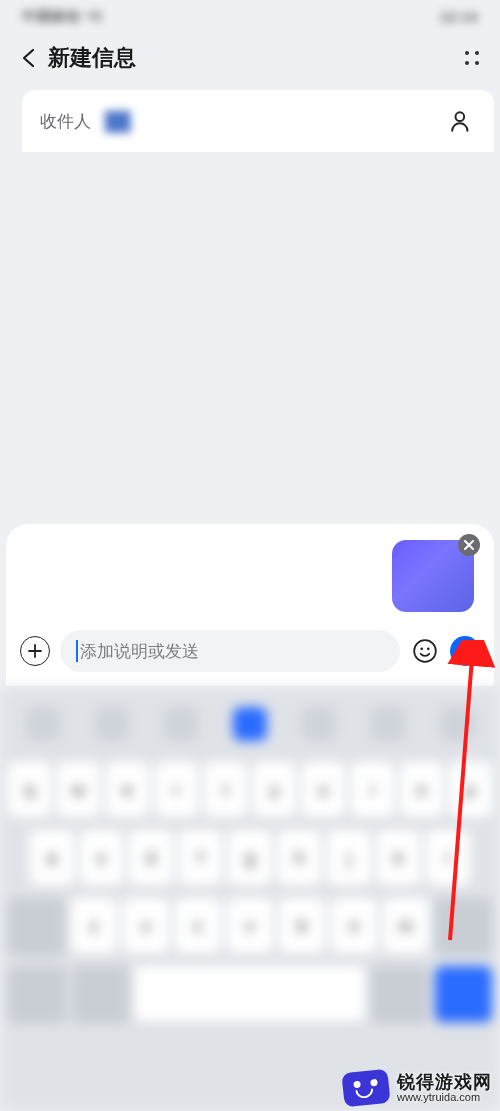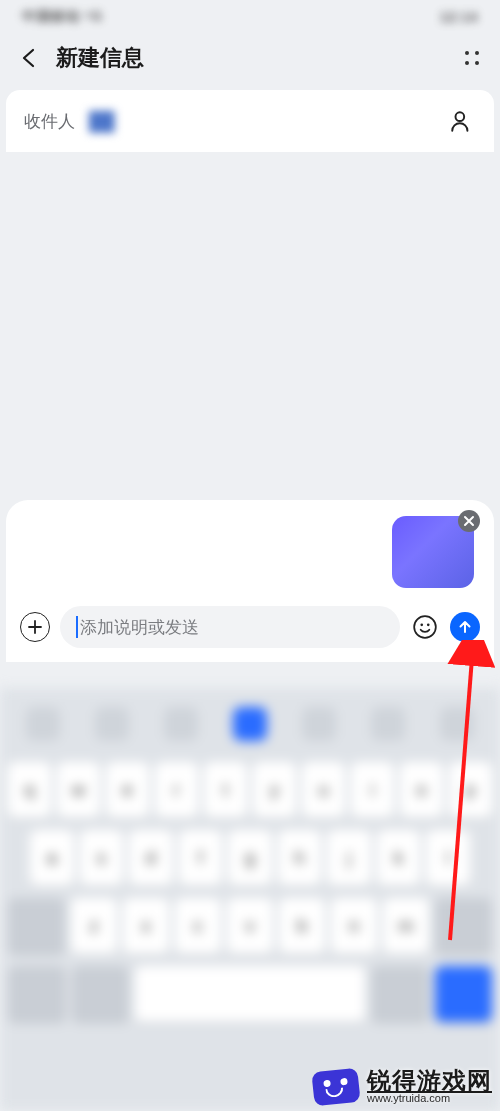--- a/index.html
+++ b/index.html
@@ -6,38 +6,38 @@
     html, body { width: 500px; height: 1111px; overflow: hidden; background: #f0f2f5; }
     .screen { width: 500px; height: 1111px; position: relative; background: #eef0f3; }
 
     
     .status-bar { height: 34px; display: flex; justify-content: space-between; align-items: center; padding: 0 22px; filter: blur(4px); opacity: .85; }
     .status-left, .status-right { color: #444; font-size: 14px; font-weight: 600; letter-spacing: .5px; }
 
     
     .header { height: 54px; display: flex; align-items: center; padding: 0 16px 6px 16px; }
     .back-icon { width: 28px; height: 28px; display: flex; align-items: center; justify-content: center; }
-    .title { font-size: 22px; font-weight: 700; color: #1b1b1b; margin-left: 12px; flex: 1; }
+    .title { font-size: 22px; font-weight: 700; color: #1b1b1b; margin-left: 4px; flex: 1; }
     .menu-dots { width: 24px; height: 24px; position: relative; }
     .menu-dots span { position: absolute; width: 4px; height: 4px; background: #333; border-radius: 50%; }
     .menu-dots .d1 { top: 5px; left: 5px; }
     .menu-dots .d2 { top: 5px; right: 5px; }
     .menu-dots .d3 { bottom: 5px; left: 5px; }
     .menu-dots .d4 { bottom: 5px; right: 5px; }
 
     
-    .recipient-row { background: #fff; height: 62px; display: flex; align-items: center; padding: 0 18px; border-radius: 0; margin: 2px 6px 0 6px; border-radius: 14px 14px 0 0; }
+    .recipient-row { background: #fff; height: 62px; display: flex; align-items: center; padding: 0 18px; border-radius: 0; margin: 2px 6px 0 22px; border-radius: 14px 14px 0 0; }
     .recipient-label { color: #6a6c71; font-size: 17px; }
     .recipient-value { margin-left: 14px; color: #4a74c9; font-size: 18px; filter: blur(4px); }
     .recipient-pick { margin-left: auto; width: 28px; height: 28px; display:flex; align-items:center; justify-content:center; }
 
     .conversation { flex: 1; }
 
     
-    .compose-panel { position: absolute; left: 6px; right: 6px; top: 500px; background: #fff; border-radius: 22px 22px 0 0; padding: 16px 14px 14px 14px; }
+    .compose-panel { position: absolute; left: 6px; right: 6px; top: 524px; background: #fff; border-radius: 22px 22px 0 0; padding: 16px 14px 14px 14px; }
     .attachment-thumb { width: 82px; height: 72px; border-radius: 14px; background: linear-gradient(135deg, #6a5cff 0%, #7a74ff 40%, #5b63e6 100%); position: relative; margin-left: auto; margin-right: 6px; margin-bottom: 18px; }
     .attachment-remove { position: absolute; top: -6px; right: -6px; width: 22px; height: 22px; border-radius: 50%; background: #6a6c71; display:flex; align-items:center; justify-content:center; }
 
     .input-row { display: flex; align-items: center; gap: 10px; }
     .plus-btn { width: 30px; height: 30px; border: 1.8px solid #222; border-radius: 50%; display:flex; align-items:center; justify-content:center; }
     .msg-input { flex: 1; height: 42px; background: #f2f3f5; border-radius: 22px; display:flex; align-items:center; padding: 0 16px; color: #7a7c80; font-size: 17px; position: relative; }
     .msg-input .caret { width: 2px; height: 22px; background:#1a6cff; margin-right: 2px; }
     .emoji-btn { width: 30px; height: 30px; display:flex; align-items:center; justify-content:center; }
     .send-btn { width: 30px; height: 30px; border-radius: 50%; background: #0a66ff; display:flex; align-items:center; justify-content:center; }
 
@@ -59,21 +59,21 @@
     .arrow-svg { position:absolute; pointer-events:none; }
 
     
     .watermark { position:absolute; right:0; bottom:0; transform: translate(6px, 4px); display:flex; align-items:center; gap:8px; padding: 10px 14px 10px 18px; }
     .wm-logo { width:46px; height:34px; background:#3b34d6; border-radius:9px; position:relative; transform: rotate(-6deg); }
     .wm-logo::before, .wm-logo::after { content:""; position:absolute; width:7px; height:7px; background:#fff; border-radius:50%; top:9px; }
     .wm-logo::before { left:11px; }
     .wm-logo::after { right:11px; }
     .wm-logo .mouth { position:absolute; width:18px; height:9px; border:2.5px solid #fff; border-top:none; border-radius:0 0 12px 12px; left:12px; top:18px; }
     .wm-text { display:flex; flex-direction:column; line-height:1.05; filter: drop-shadow(0 0 2px #fff); }
-    .wm-cn { font-size:24px; font-weight:800; color:#1b1b1b; letter-spacing:1px;text-decoration:underline; }
+    .wm-cn { font-size:18px; font-weight:800; color:#1b1b1b; letter-spacing:1px; }
     .wm-url { font-size:11px; color:#2a2a2a; font-weight:400; }
 
     svg { display:block; }
   </style>
 </head>
 <body>
 
 <div class="screen">
 
   <div class="status-bar">

